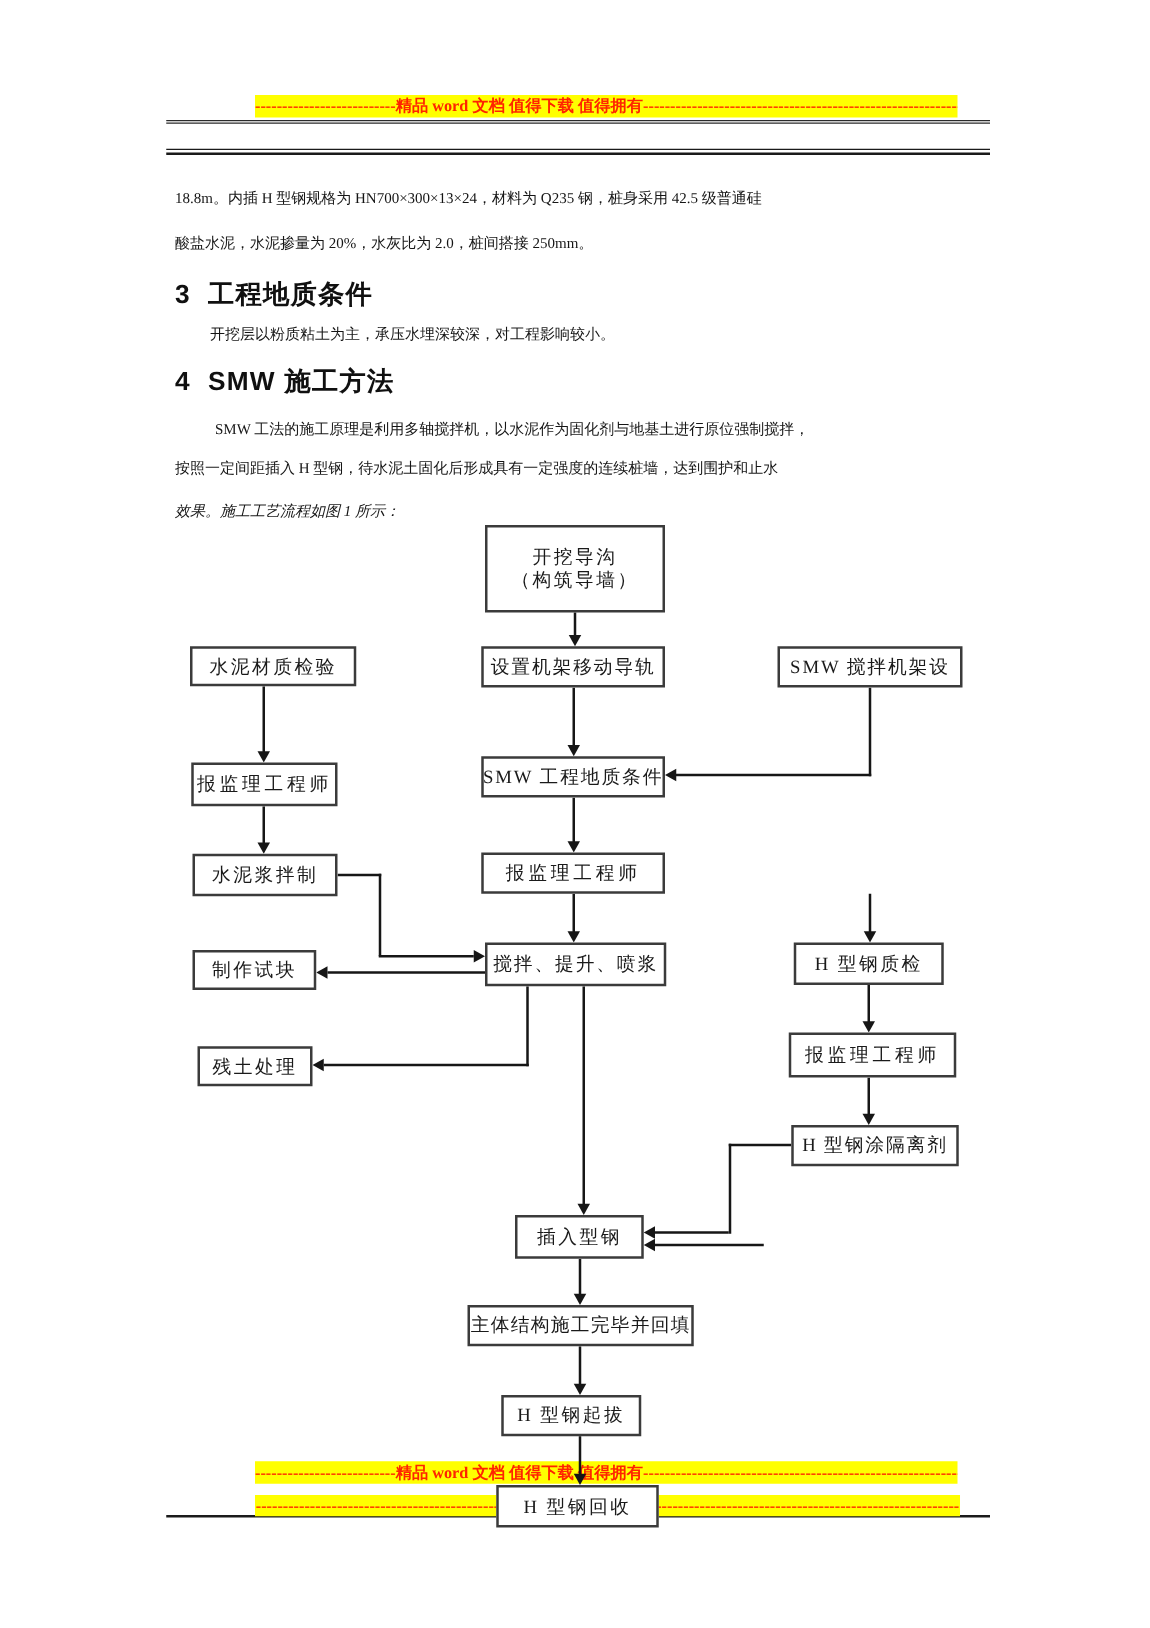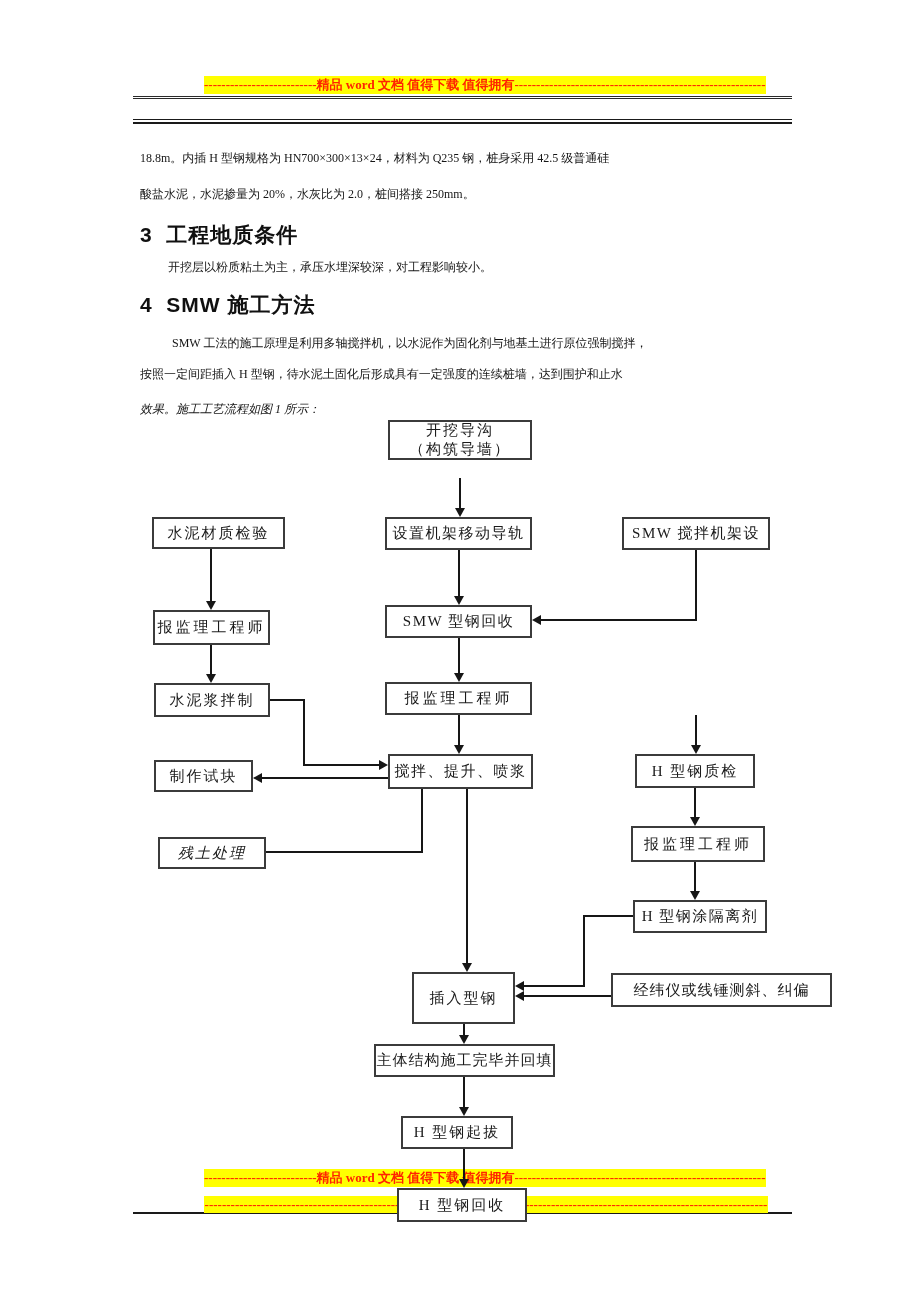--- a/index.html
+++ b/index.html
@@ -53,39 +53,38 @@
   <div class="bodyline" style="left:140px;top:149px;">18.8m。内插 H 型钢规格为 HN700×300×13×24，材料为 Q235 钢，桩身采用 42.5 级普通硅</div>
   <div class="bodyline" style="left:140px;top:185px;">酸盐水泥，水泥掺量为 20%，水灰比为 2.0，桩间搭接 250mm。</div>
   <div class="heading" style="left:140px;top:221px;">3  工程地质条件</div>
   <div class="bodyline" style="left:168px;top:258px;">开挖层以粉质粘土为主，承压水埋深较深，对工程影响较小。</div>
   <div class="heading" style="left:140px;top:291px;">4  SMW 施工方法</div>
   <div class="bodyline" style="left:172px;top:334px;">SMW 工法的施工原理是利用多轴搅拌机，以水泥作为固化剂与地基土进行原位强制搅拌，</div>
   <div class="bodyline" style="left:140px;top:365px;">按照一定间距插入 H 型钢，待水泥土固化后形成具有一定强度的连续桩墙，达到围护和止水</div>
   <div class="bodyline" style="left:140px;top:400px;font-style:italic;">效果。施工工艺流程如图 1 所示：</div>
 
 
-  <div class="fbox" style="left:388px;top:420px;width:144px;height:40px;letter-spacing:2px;">
+  <div class="fbox" style="left:388px;top:420px;width:144px;height:70px;letter-spacing:2px;">
     <span>开挖导沟</span>
     <span>（构筑导墙）</span>
   </div>
   <div class="fbox" style="left:152px;top:517px;width:133px;height:32px;letter-spacing:2px;">水泥材质检验</div>
   <div class="fbox" style="left:622px;top:517px;width:148px;height:33px;">SMW 搅拌机架设</div>
   <div class="fbox" style="left:385px;top:517px;width:147px;height:33px;">设置机架移动导轨</div>
   <div class="fbox" style="left:153px;top:610px;width:117px;height:35px;letter-spacing:3px;">报监理工程师</div>
-  <div class="fbox" style="left:385px;top:605px;width:147px;height:33px;">SMW 型钢回收</div>
+  <div class="fbox" style="left:385px;top:605px;width:147px;height:33px;">SMW 工程地质条件</div>
   <div class="fbox" style="left:154px;top:683px;width:116px;height:34px;letter-spacing:2px;">水泥浆拌制</div>
   <div class="fbox" style="left:385px;top:682px;width:147px;height:33px;letter-spacing:3px;">报监理工程师</div>
   <div class="fbox" style="left:154px;top:760px;width:99px;height:32px;letter-spacing:2px;">制作试块</div>
   <div class="fbox" style="left:388px;top:754px;width:145px;height:35px;">搅拌、提升、喷浆</div>
   <div class="fbox" style="left:635px;top:754px;width:120px;height:34px;letter-spacing:2px;">H 型钢质检</div>
-  <div class="fbox" style="left:158px;top:837px;width:108px;height:32px;letter-spacing:2px;font-style:italic;">残土处理</div>
+  <div class="fbox" style="left:158px;top:837px;width:92px;height:32px;letter-spacing:2px;">残土处理</div>
   <div class="fbox" style="left:631px;top:826px;width:134px;height:36px;letter-spacing:3px;">报监理工程师</div>
   <div class="fbox" style="left:633px;top:900px;width:134px;height:33px;">H 型钢涂隔离剂</div>
-  <div class="fbox" style="left:412px;top:972px;width:103px;height:52px;letter-spacing:2px;">插入型钢</div>
-  <div class="fbox" style="left:611px;top:973px;width:221px;height:34px;letter-spacing:1px;">经纬仪或线锤测斜、纠偏</div>
+  <div class="fbox" style="left:412px;top:972px;width:103px;height:35px;letter-spacing:2px;">插入型钢</div>
   <div class="fbox" style="left:374px;top:1044px;width:181px;height:33px;letter-spacing:1px;">主体结构施工完毕并回填</div>
   <div class="fbox" style="left:401px;top:1116px;width:112px;height:33px;letter-spacing:2px;">H 型钢起拔</div>
   <div class="fbox top" style="left:397px;top:1188px;width:130px;height:34px;letter-spacing:2px;">H 型钢回收</div>
 
   <div class="vline" style="left:459px;top:478px;height:31px;"></div>
   <div class="arr down" style="left:455px;top:508px;"></div>
 
   <div class="vline" style="left:210px;top:549px;height:53px;"></div>
   <div class="arr down" style="left:206px;top:601px;"></div>
 

